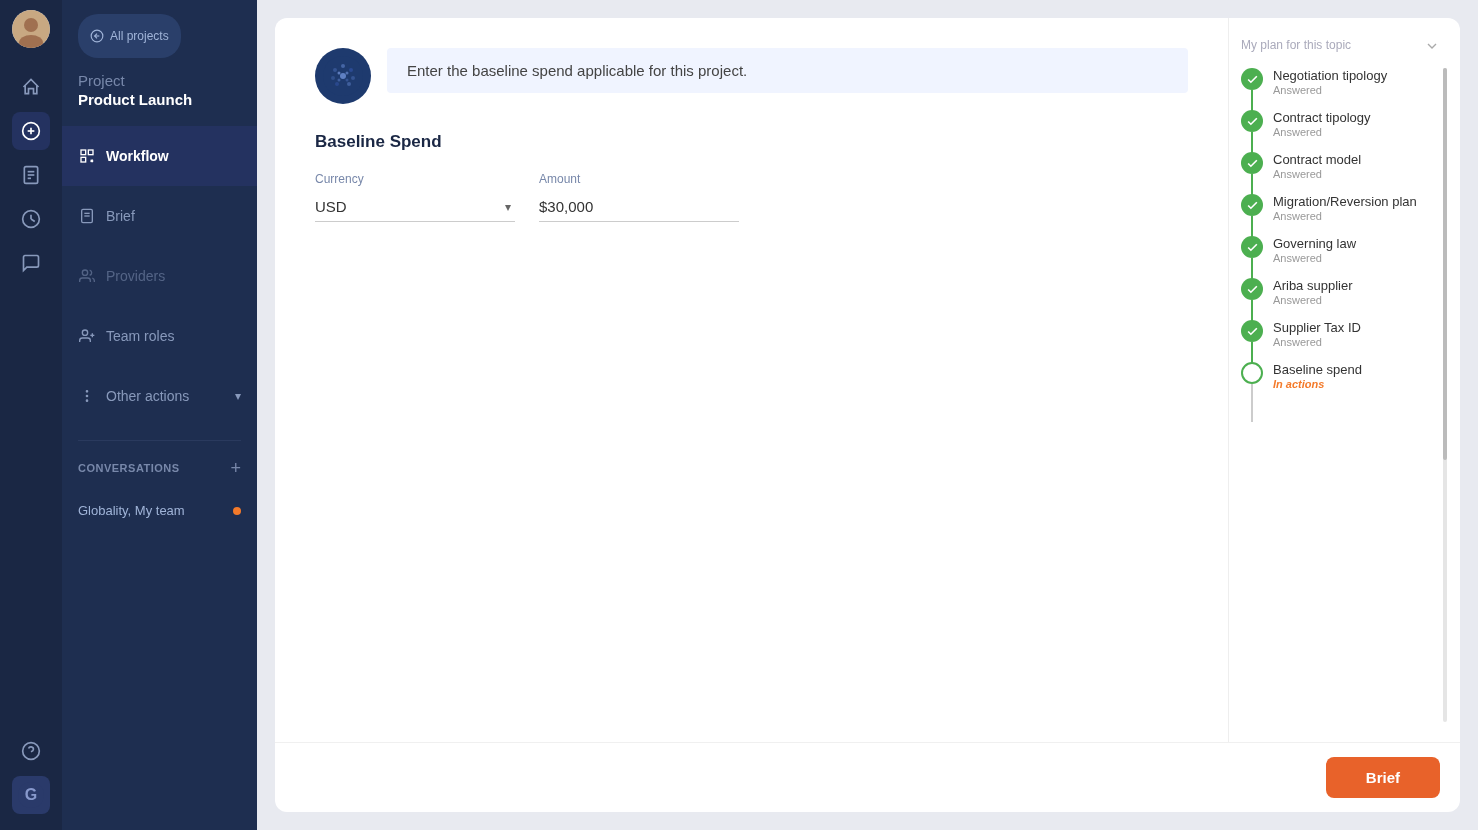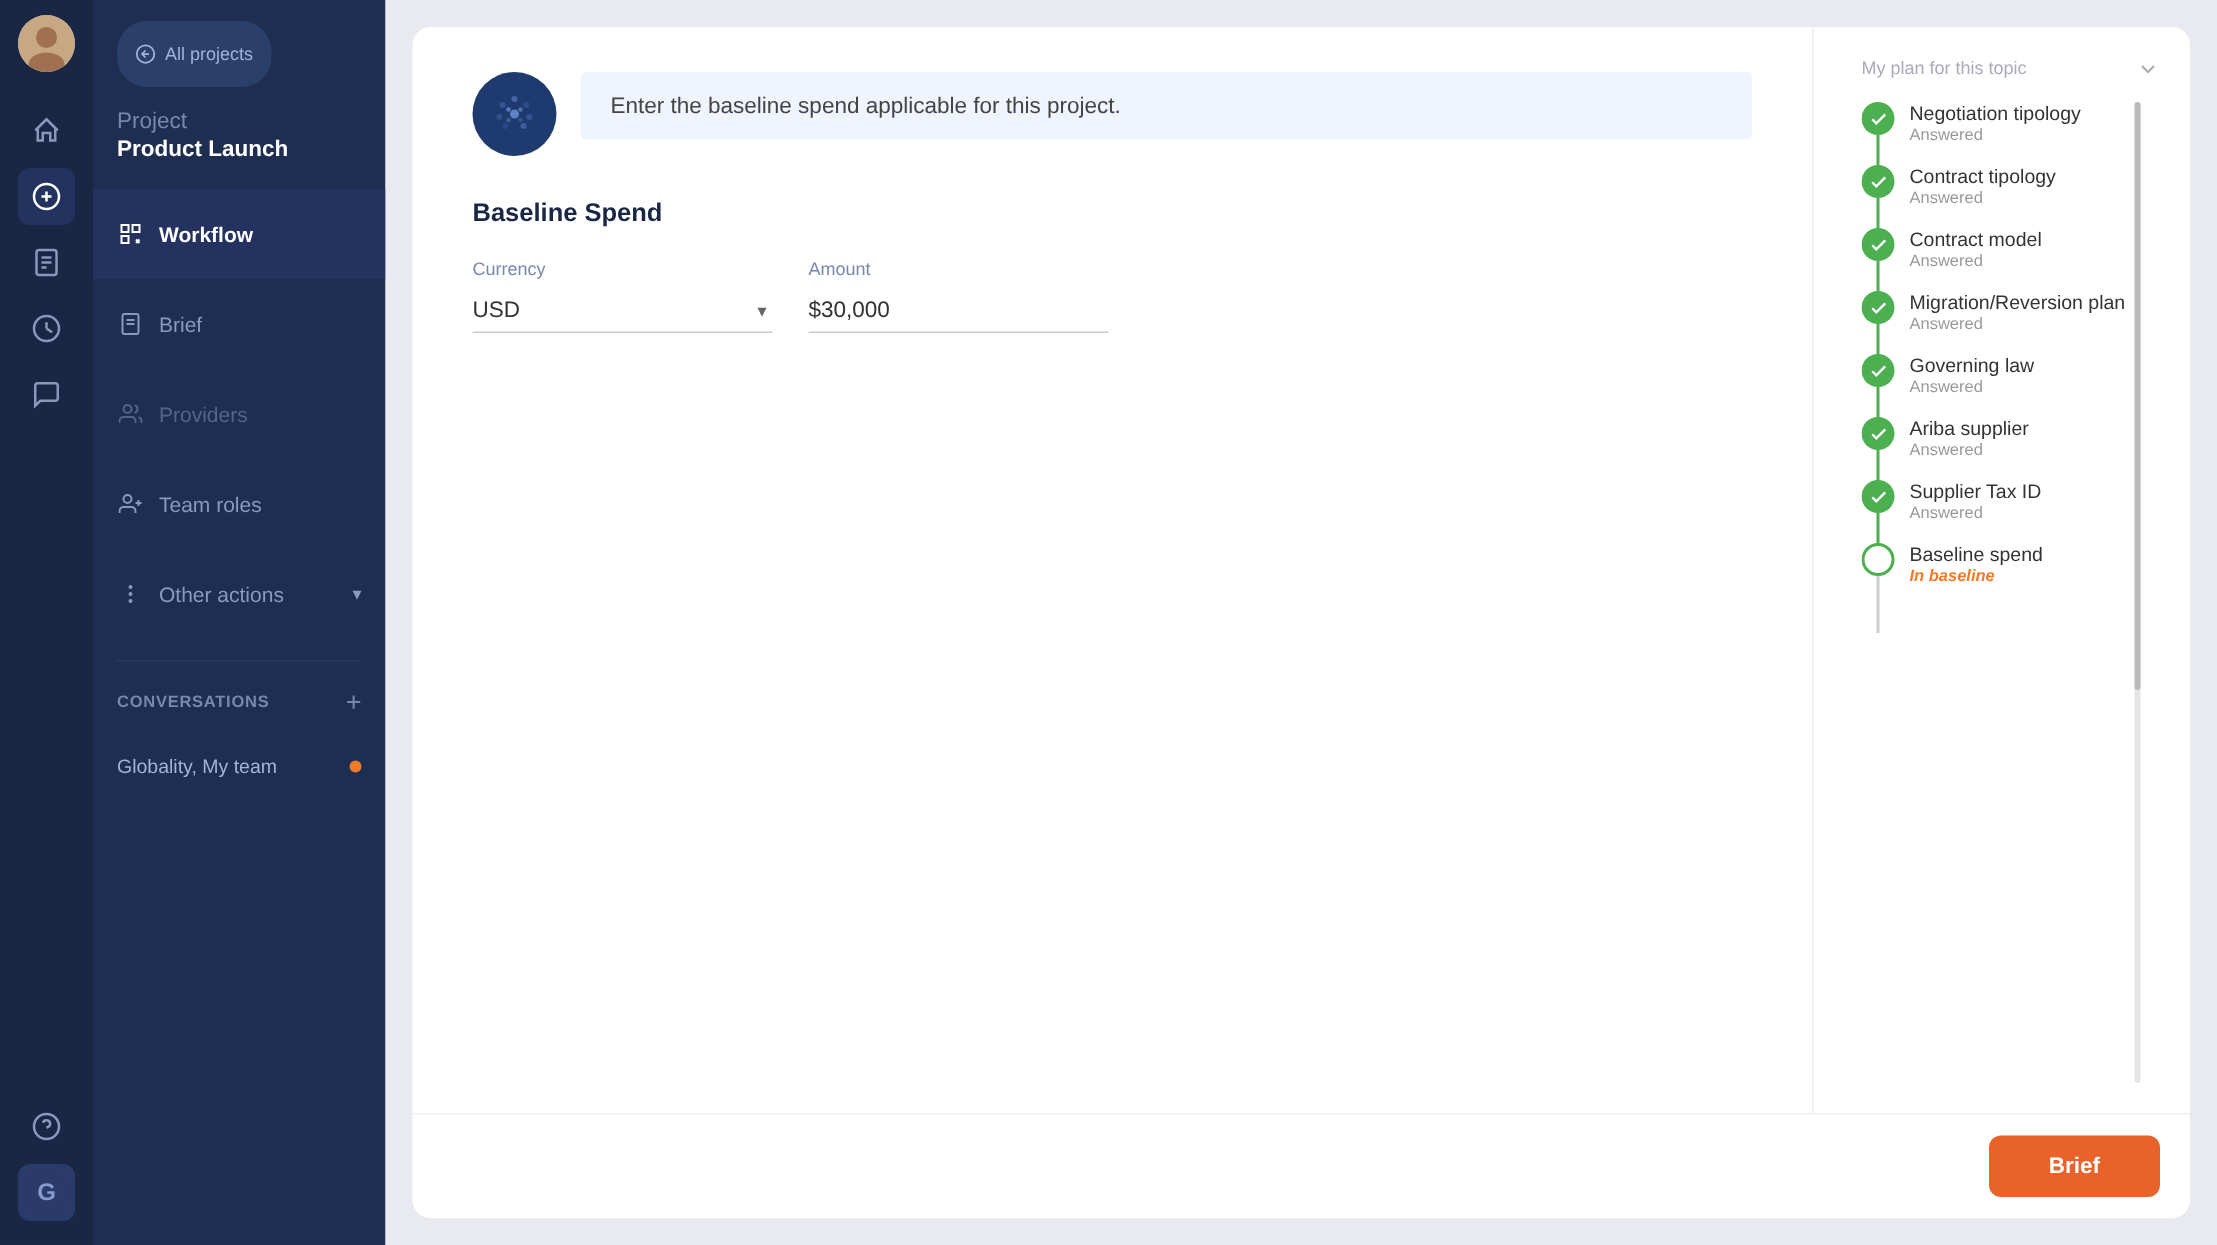--- a/index.html
+++ b/index.html
@@ -152,23 +152,23 @@
       color: #666; font-size: 12px; pointer-events: none;
     }
 
     .form-input {
       border: none; border-bottom: 1px solid #ccc; padding: 6px 0; font-size: 15px; color: #333;
       background: transparent; width: 200px; outline: none;
     }
 
     
     .plan-panel {
-      width: 252px;
+      width: 232px;
       border-left: 1px solid #eee;
-      padding: 20px 32px;
+      padding: 20px 12px;
       overflow-y: auto;
       display: flex;
       flex-direction: column;
     }
 
     .plan-title {
       font-size: 12px; color: #aab; font-weight: 500; margin-bottom: 16px;
     }
 
     .plan-items { flex: 1; position: relative; }
@@ -505,21 +505,21 @@
                 <div class="plan-item-text">
                   <div class="plan-item-name">Supplier Tax ID</div>
                   <div class="plan-item-status">Answered</div>
                 </div>
               </div>
               <div class="plan-item">
                 <div class="plan-item-connector grey"></div>
                 <div class="plan-dot active"></div>
                 <div class="plan-item-text">
                   <div class="plan-item-name">Baseline spend</div>
-                  <div class="plan-item-status in-progress">In baseline</div>
+                  <div class="plan-item-status in-progress">In actions</div>
                 </div>
               </div>
             </div>
           <div class="plan-scrollbar">
             <div class="plan-scrollbar-track">
               <div class="plan-scrollbar-thumb"></div>
             </div>
           </div>
         </div>
       </div>

